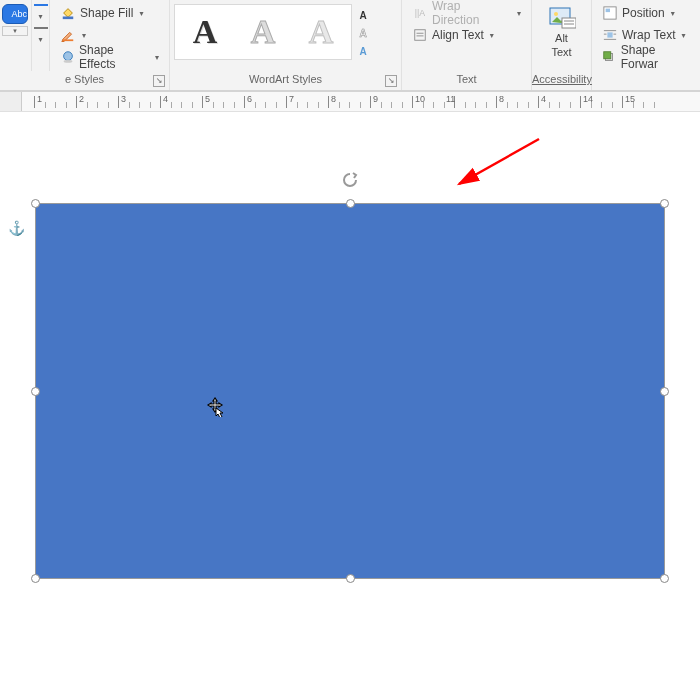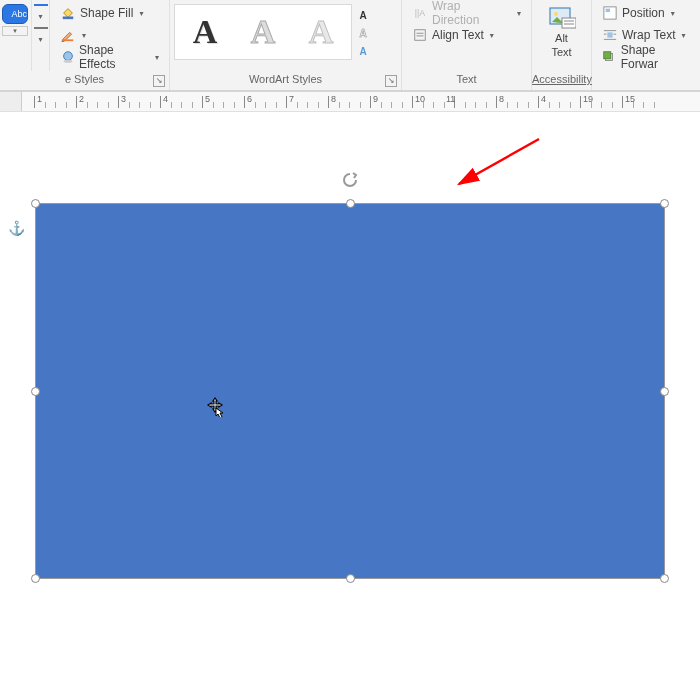--- a/index.html
+++ b/index.html
@@ -282,21 +282,21 @@
       <div class="tick-label" style="left: 477px;">8</div>
       <div class="tick-minor" style="left: 484.5px;"></div>
       <div class="tick-minor" style="left: 495px;"></div>
       <div class="tick-minor" style="left: 505.5px;"></div>
       <div class="tick-major" style="left: 516px;"></div>
       <div class="tick-label" style="left: 519px;">4</div>
       <div class="tick-minor" style="left: 526.5px;"></div>
       <div class="tick-minor" style="left: 537px;"></div>
       <div class="tick-minor" style="left: 547.5px;"></div>
       <div class="tick-major" style="left: 558px;"></div>
-      <div class="tick-label" style="left: 561px;">19</div>
+      <div class="tick-label" style="left: 561px;">14</div>
       <div class="tick-minor" style="left: 568.5px;"></div>
       <div class="tick-minor" style="left: 579px;"></div>
       <div class="tick-minor" style="left: 589.5px;"></div>
       <div class="tick-major" style="left: 600px;"></div>
       <div class="tick-label" style="left: 603px;">15</div>
       <div class="tick-minor" style="left: 610.5px;"></div>
       <div class="tick-minor" style="left: 621px;"></div>
       <div class="tick-minor" style="left: 631.5px;"></div>
     </div>
 </div>

